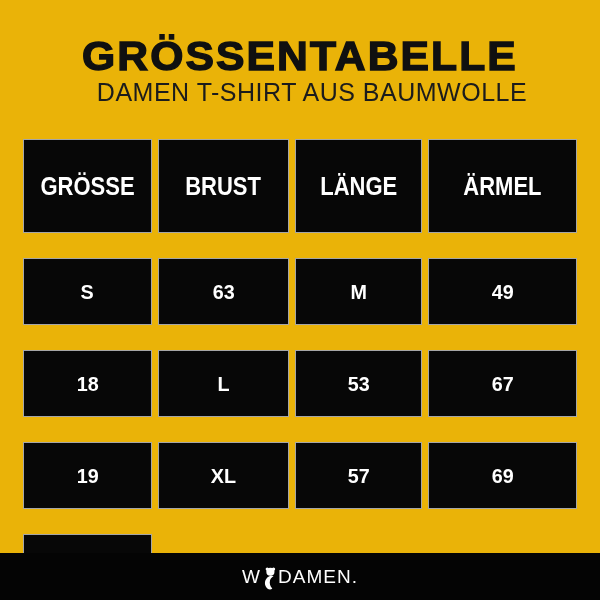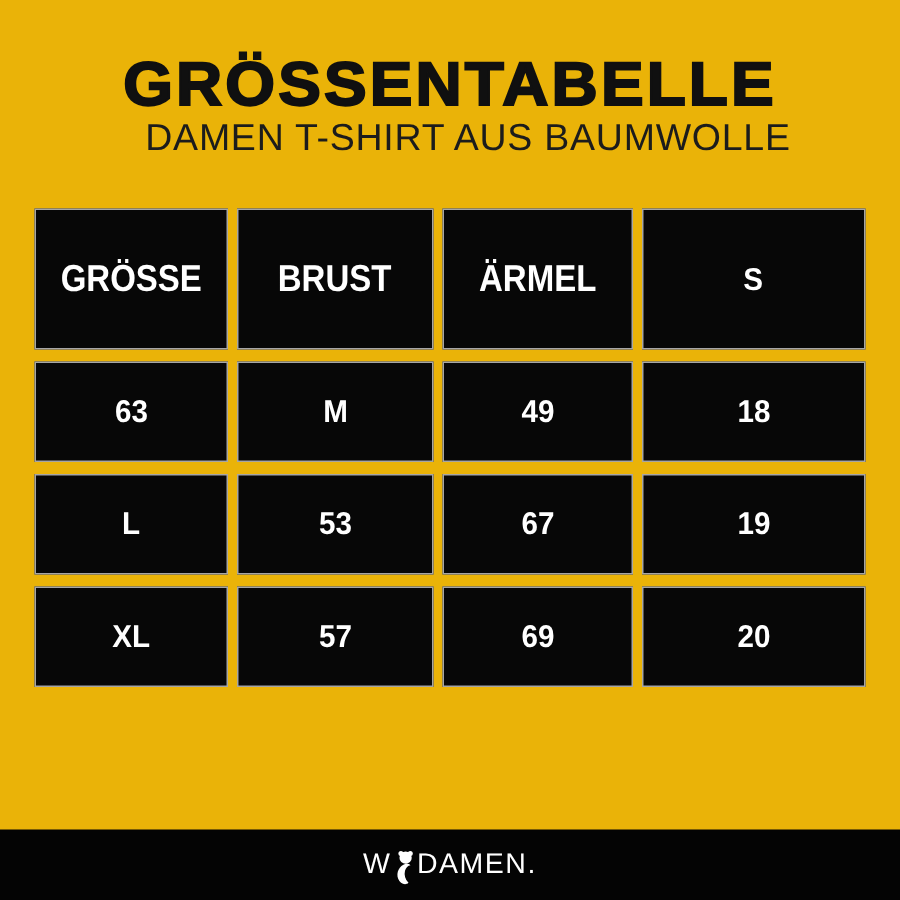--- a/index.html
+++ b/index.html
@@ -26,21 +26,21 @@
     white-space:nowrap;
     padding-left:12px;
   }
 
   
   .size-table {
     position:absolute; left:23px; top:139px;
     display:grid;
     grid-template-columns:129px 131px 127px 149px;
     grid-template-rows:94px 67px 67px 67px 67px;
-    gap:8px 6px;
+    gap:25px 6px;
   }
   .cell {
     background:#070707;
     border:1px solid #a6a6a6;
     box-sizing:border-box;
     display:flex; align-items:center; justify-content:center;
     color:#ffffff;
   }
   .cell span { line-height:1; white-space:nowrap; }
   .cell.head span {
@@ -77,20 +77,23 @@
   <div class="title">GRÖSSENTABELLE</div>
   <div class="subtitle">DAMEN T-SHIRT AUS BAUMWOLLE</div>
 
   <div class="size-table">
 
     <div class="cell head">
         <span>GRÖSSE</span>
       </div>
     <div class="cell head">
         <span>BRUST</span>
+      </div>
+    <div class="cell head">
+        <span>LÄNGE</span>
       </div>
     <div class="cell head">
         <span>ÄRMEL</span>
       </div>
 
     <div class="cell data">
         <span>S</span>
       </div>
     <div class="cell data">
         <span>63</span>

